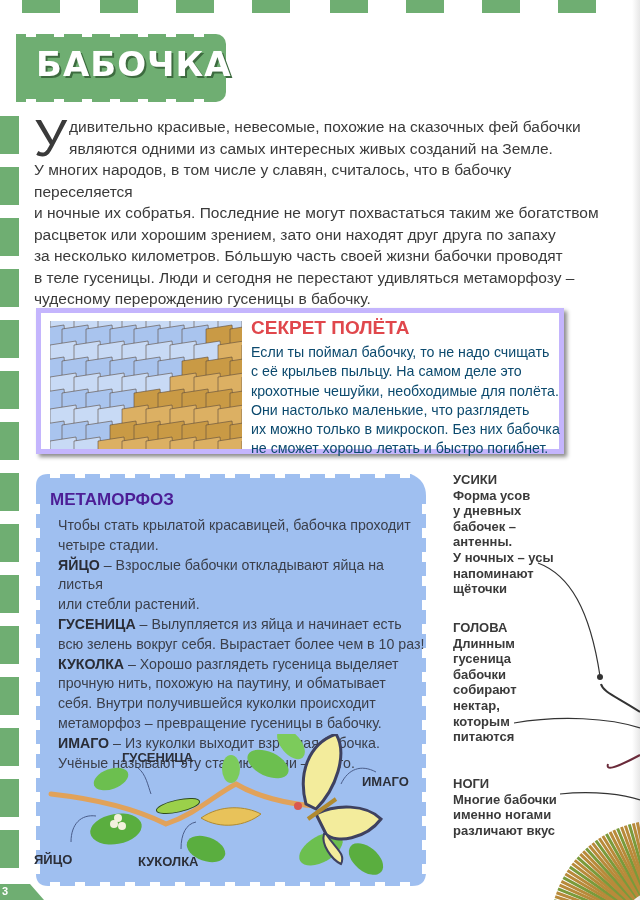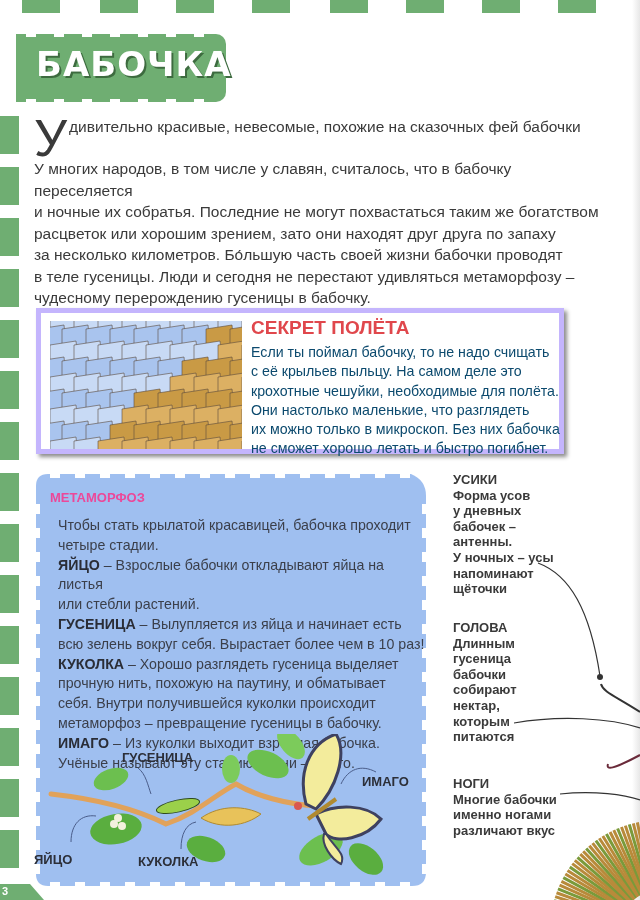--- a/index.html
+++ b/index.html
@@ -54,21 +54,21 @@
     position: absolute; left: 210px; top: 30px; width: 312px;
     font-family: "Liberation Sans", sans-serif; font-size: 14.2px; line-height: 19.3px; color: #0c4a6e;
   }
 
   
   .meta {
     position: absolute; left: 36px; top: 474px; width: 390px; height: 412px;
   }
   .meta-bg { position: absolute; inset: 0; }
   .meta-title {
-    position: absolute; left: 14px; top: 16px; font-size: 13px; font-weight: bold; color: #ec4899;
+    position: absolute; left: 14px; top: 16px; font-size: 17px; font-weight: bold; color: #4c1d95;
     font-family: "Liberation Sans", sans-serif;
   }
   .meta-body {
     position: absolute; left: 22px; top: 42px; width: 370px;
     font-family: "Liberation Sans", sans-serif; font-size: 14.2px; line-height: 19.8px; color: #3b3f4a;
   }
   .meta-body b { color: #2a2d36; }
   .stage-label {
     position: absolute; font-family: "Liberation Sans", sans-serif; font-weight: bold; font-size: 13px; color: #2c2f38;
   }
@@ -133,20 +133,21 @@
     <span class="notch " style="left: 150px;"></span>
     <span class="notch b" style="left: 150px;"></span>
     <span class="notch " style="left: 178px;"></span>
     <span class="notch b" style="left: 178px;"></span>
   </div>
 <div class="title-text">БАБОЧКА</div>
 
 <div class="intro">
   <span class="dropcap">У</span>
   <div>дивительно красивые, невесомые, похожие на сказочных фей бабочки</div>
+  <div style="padding-left:34px">являются одними из самых интересных живых созданий на Земле.</div>
   <div style="clear:both">У многих народов, в том числе у славян, считалось, что в бабочку переселяется</div>
   <div>и ночные их собратья. Последние не могут похвастаться таким же богатством</div>
   <div>расцветок или хорошим зрением, зато они находят друг друга по запаху</div>
   <div>за несколько километров. Бо́льшую часть своей жизни бабочки проводят</div>
   <div>в теле гусеницы. Люди и сегодня не перестают удивляться метаморфозу –</div>
   <div>чудесному перерождению гусеницы в бабочку.</div>
 </div>
 
 <div class="secret">
   <div class="secret-photo">

